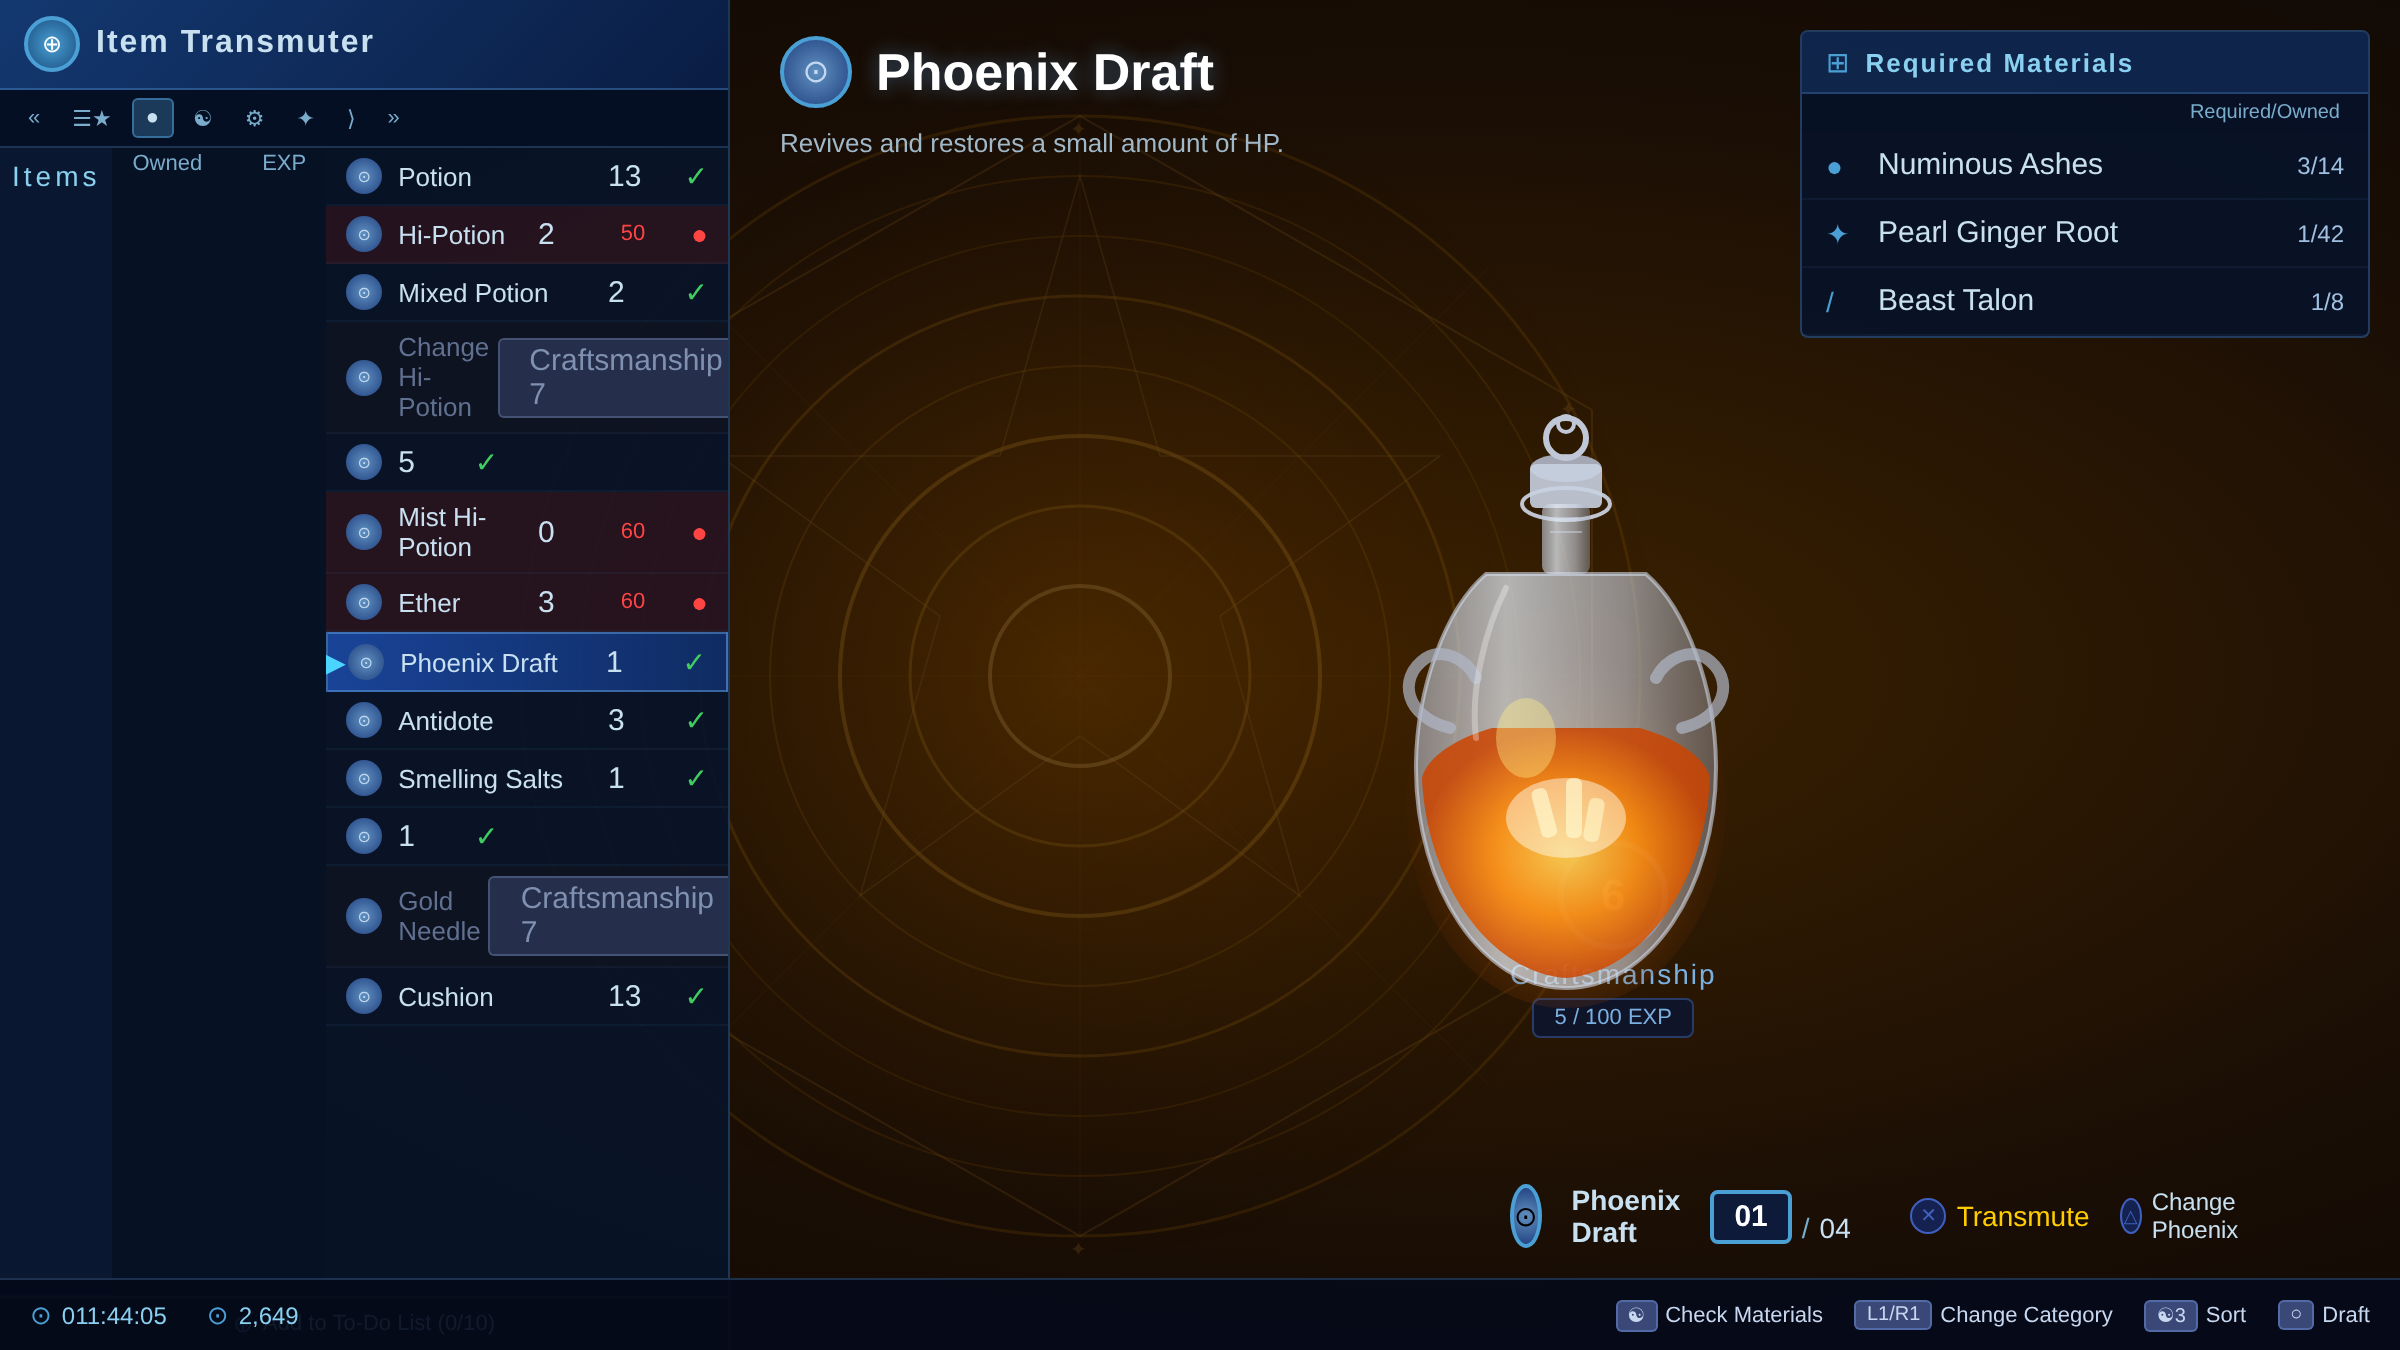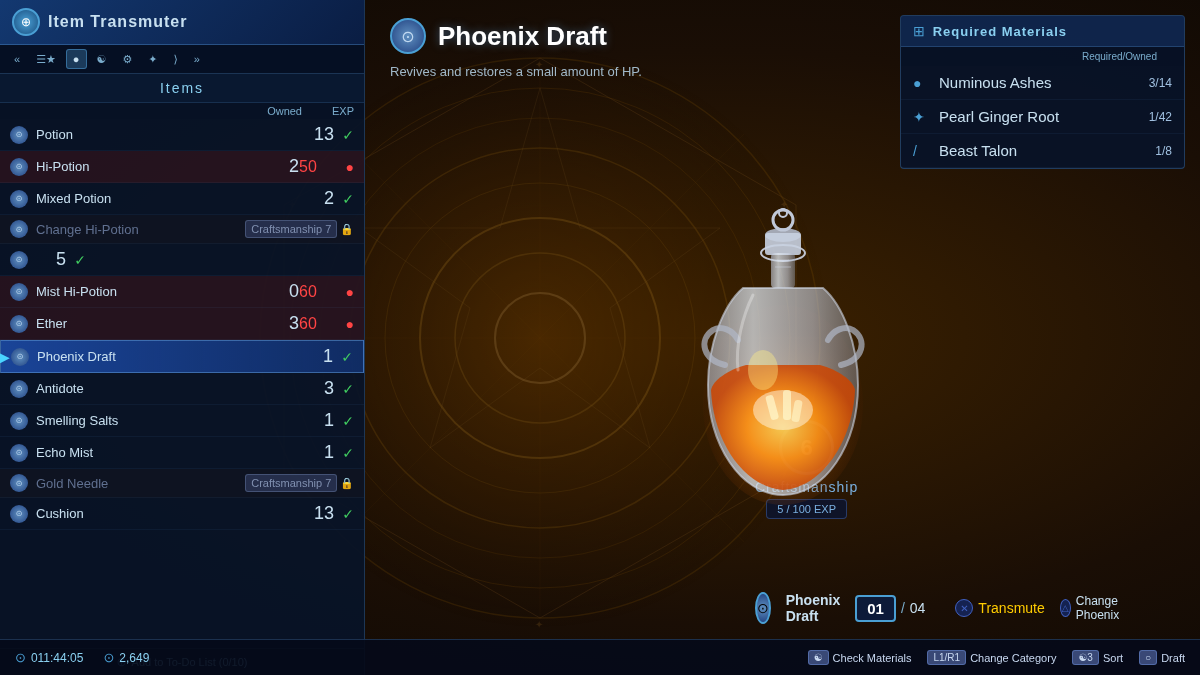--- a/index.html
+++ b/index.html
@@ -79,21 +79,20 @@
       background: rgba(80,160,220,0.3);
       border: 1px solid rgba(80,160,220,0.5);
       color: #c8e0f0;
     }
 
     
     .items-section {
       flex: 1;
       overflow: hidden;
       display: flex;
-      flex-direction: column;
     }
     .items-header {
       text-align: center;
       color: #8ad0f0;
       font-size: 14px;
       padding: 6px;
       border-bottom: 1px solid rgba(80,140,200,0.2);
       background: rgba(10,30,60,0.5);
       letter-spacing: 2px;
     }
@@ -155,43 +154,42 @@
       flex-shrink: 0;
     }
     .item-name {
       flex: 1;
       color: #c8e0f0;
       font-size: 13px;
     }
     .item-row.locked .item-name { color: #607090; }
     .item-owned {
       color: #c8e0f0;
-      font-size: 18px;
+      font-size: 15px;
       min-width: 30px;
-      text-align: right;
     }
     .item-exp {
       color: #4a9fd4;
-      font-size: 16px;
+      font-size: 11px;
       min-width: 35px;
-      text-align: left;
+      text-align: center;
     }
     .item-exp.red { color: #ff4444; }
     .check-icon {
       color: #40cc60;
       font-size: 14px;
       min-width: 20px;
       text-align: right;
     }
     .craftsmanship-badge {
       background: rgba(40,50,80,0.9);
       border: 1px solid rgba(100,120,160,0.5);
       color: #8090b0;
-      font-size: 11px;
-      padding: 2px 5px;
+      font-size: 15px;
+      padding: 2px 15px;
       border-radius: 3px;
       margin-left: 4px;
     }
     .lock-icon {
       color: #607090;
       font-size: 11px;
       margin-left: 3px;
     }
 
     
@@ -383,21 +381,21 @@
       justify-content: center;
       font-size: 14px;
     }
     .transmute-item-name {
       color: #c8e0f0;
       font-size: 14px;
       font-weight: bold;
     }
     .transmute-qty {
       display: flex;
-      align-items: center;
+      align-items: flex-end;
       gap: 5px;
     }
     .qty-box {
       background: rgba(10,30,70,0.8);
       border: 2px solid #4a9fd4;
       border-radius: 4px;
       padding: 3px 10px;
       color: white;
       font-size: 15px;
       font-weight: bold;
@@ -468,21 +466,21 @@
     }
     .panel-header-text {
       color: #8ad0f0;
       font-size: 13px;
       font-weight: bold;
       letter-spacing: 1px;
     }
     .panel-col-headers {
       display: flex;
       justify-content: flex-end;
-      padding: 4px 27px;
+      padding: 4px 14px;
       background: rgba(5,15,35,0.5);
     }
     .panel-col-headers span {
       color: #7aaccc;
       font-size: 10px;
     }
     .material-row {
       display: flex;
       align-items: center;
       padding: 8px 12px;
@@ -634,21 +632,20 @@
           <span class="check-icon">✓</span>
         </div>
         <div class="item-row">
           <div class="item-icon">⊙</div>
           <span class="item-name">Smelling Salts</span>
           <span class="item-owned">1</span>
           <span class="check-icon">✓</span>
         </div>
         <div class="item-row">
           <div class="item-icon">⊙</div>
-          <span class="item-name">Echo Mist</span>
           <span class="item-owned">1</span>
           <span class="check-icon">✓</span>
         </div>
         <div class="item-row locked">
           <div class="item-icon">⊙</div>
           <span class="item-name">Gold Needle</span>
           <span class="craftsmanship-badge">Craftsmanship 7</span>
           <span class="lock-icon">🔒</span>
         </div>
         <div class="item-row">

